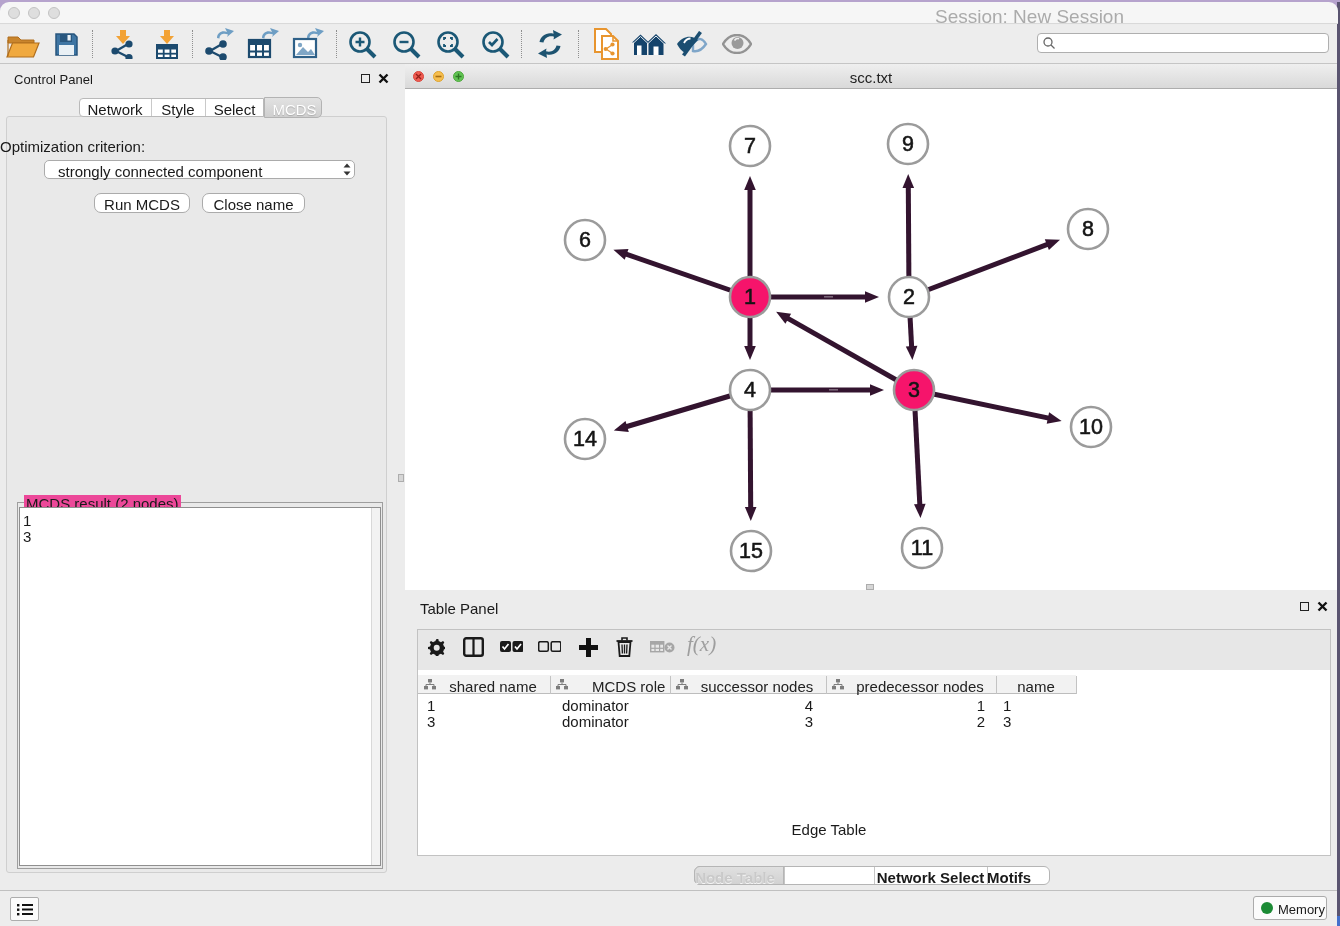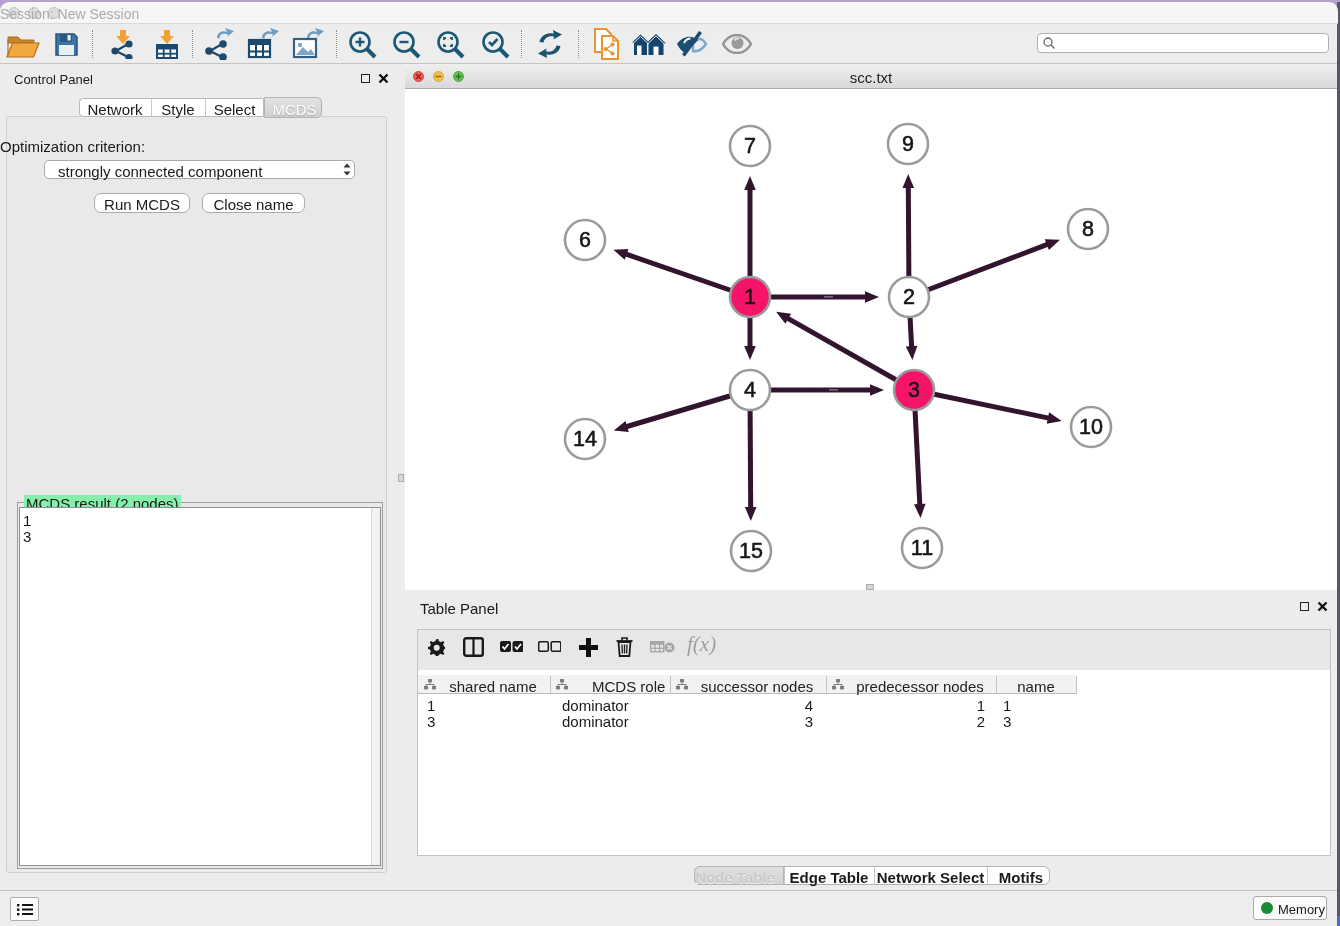--- a/index.html
+++ b/index.html
@@ -11,21 +11,21 @@
 
 <div class="abs" style="left:0;top:0;width:1340px;height:12px;background:#B6A3CD"></div>
 <div class="abs" style="left:1337px;top:2px;width:3px;height:924px;background:#5A5470"></div>
 <div class="abs" style="left:0;top:918px;width:8px;height:8px;background:#4470CC"></div>
 <div class="abs" style="left:1330px;top:916px;width:10px;height:10px;background:#4470CC"></div>
 
 <div class="abs" style="left:0;top:2px;width:1338px;height:22px;background:#F6F6F6;border-radius:9px 9px 0 0;border-bottom:1px solid #D9D9D9"></div>
 <div class="abs" style="left:8px;top:7px;width:12px;height:12px;border-radius:50%;background:#DEDEDE;border:1px solid #C3C3C3"></div>
 <div class="abs" style="left:28px;top:7px;width:12px;height:12px;border-radius:50%;background:#DEDEDE;border:1px solid #C3C3C3"></div>
 <div class="abs" style="left:48px;top:7px;width:12px;height:12px;border-radius:50%;background:#DEDEDE;border:1px solid #C3C3C3"></div>
-<div class="txt" style="left:0;top:6px;width:1124px;text-align:left;color:#ABABAB;font-size:14px">Session: New Session</div>
+<div class="txt" style="left:0;top:6px;width:1124px;text-align:right;color:#ABABAB;font-size:19px">Session: New Session</div>
 
 <div class="abs" style="left:0;top:25px;width:1337px;height:39px;background:#EDEDED;border-bottom:1px solid #C5C5C5"></div>
 <svg class="abs" style="left:6px;top:31px" width="34" height="27" viewBox="0 0 34 27">
 <path d="M2 6 L12 6 L15 9 L28 9 L28 12 L2 12 Z" fill="#C9852D" stroke="#B06E1E"></path>
 <path d="M6.5 12 L33 12 L27.5 26 L1 26 Z" fill="#F0A93F" stroke="#B06E1E" stroke-width="1.2"></path>
 <path d="M2 25 L2 9" stroke="#B06E1E" stroke-width="1.2"></path>
 </svg>
 <svg class="abs" style="left:54px;top:32px" width="25" height="25" viewBox="0 0 25 25">
 <path d="M2 2 L20 2 L23 5 L23 23 L2 23 Z" fill="#3E75A3" stroke="#28567E" stroke-width="1.5"></path>
 <rect x="6" y="2" width="12" height="8" fill="#28567E"></rect>
@@ -167,21 +167,21 @@
 <div class="txt" style="left:58px;top:163px">strongly connected component</div>
 <svg class="abs" style="left:341px;top:162px" width="12" height="15" viewBox="0 0 12 15">
     <path d="M2.5 5.5 L6 1.5 L9.5 5.5 Z M2.5 9.5 L6 13.5 L9.5 9.5 Z" fill="#333"></path>
   </svg>
 <div class="abs" style="left:94px;top:193px;width:96px;height:20px;background:#FFF;border:1px solid #ABABAB;border-radius:7px"></div>
 <div class="txt" style="left:94px;top:196px;width:96px;text-align:center">Run MCDS</div>
 <div class="abs" style="left:202px;top:193px;width:103px;height:20px;background:#FFF;border:1px solid #ABABAB;border-radius:7px"></div>
 <div class="txt" style="left:202px;top:196px;width:103px;text-align:center">Close name</div>
 
 <div class="abs" style="left:17px;top:502px;width:366px;height:367px;border:1px solid #9E9E9E"></div>
-<div class="txt" style="left:24px;top:495px;background:#86efac;padding:0 2px">MCDS result (2 nodes)</div>
+<div class="txt" style="left:24px;top:495px;background:#ec4899;padding:0 2px">MCDS result (2 nodes)</div>
 <div class="abs" style="left:19px;top:507px;width:362px;height:359px;background:#FFF;border:1px solid #8F8F8F"></div>
 <div class="abs" style="left:371px;top:508px;width:9px;height:357px;background:#F2F2F2;border-left:1px solid #D8D8D8"></div>
 <div class="txt" style="left:23px;top:512px">1</div>
 <div class="txt" style="left:23px;top:528px">3</div>
 
 <div class="abs" style="left:405px;top:64px;width:932px;height:25px;background:linear-gradient(#EFEFEF,#D9D9D9);border-bottom:1px solid #ADADAD"></div>
 <div class="abs" style="left:413px;top:71px;width:11px;height:11px;border-radius:50%;background:#F05C52;border:1px solid #D8453C"></div>
 <div class="abs" style="left:433px;top:71px;width:11px;height:11px;border-radius:50%;background:#F6BE4F;border:1px solid #DFA42C"></div>
 <div class="abs" style="left:453px;top:71px;width:11px;height:11px;border-radius:50%;background:#61C454;border:1px solid #4DA73C"></div>
 <svg class="abs" style="left:415px;top:73px" width="7" height="7" viewBox="0 0 7 7">
@@ -369,23 +369,23 @@
 <div class="txt" style="left:670px;top:713px;width:143px;text-align:right">3</div>
 <div class="txt" style="left:826px;top:713px;width:159px;text-align:right">2</div>
 <div class="txt" style="left:1003px;top:713px">3</div>
 
 <div class="abs" style="left:694px;top:866px;width:356px;height:19px;background:#FFF;border:1px solid #B5B5B5;border-radius:6px"></div>
 <div class="abs" style="left:694px;top:866px;width:90px;height:19px;background:linear-gradient(#E0E0E0,#D2D2D2);border:1px solid #B5B5B5;border-radius:6px 0 0 6px"></div>
 <div class="abs" style="left:784px;top:867px;width:1px;height:17px;background:#C6C6C6"></div>
 <div class="abs" style="left:874px;top:867px;width:1px;height:17px;background:#C6C6C6"></div>
 <div class="abs" style="left:987px;top:867px;width:1px;height:17px;background:#C6C6C6"></div>
 <div class="txt" style="left:694px;top:869px;width:82px;text-align:center;color:#C9C9C9;font-weight:bold;text-shadow:0 1px 0 #f5f5f5">Node Table</div>
-<div class="txt" style="left:784px;top:869px;width:90px;text-align:center;font-weight:bold">Edge Table</div>
+<div class="txt" style="left:784px;top:821px;width:90px;text-align:center;font-weight:normal">Edge Table</div>
 <div class="txt" style="left:874px;top:869px;width:113px;text-align:center;font-weight:bold">Network Select</div>
-<div class="txt" style="left:987px;top:869px;width:56px;text-align:right;font-weight:bold">Motifs</div>
+<div class="txt" style="left:987px;top:869px;width:56px;text-align:left;font-weight:bold">Motifs</div>
 
 <div class="abs" style="left:0;top:890px;width:1337px;height:36px;background:#EDEDED;border-top:1px solid #C0C0C0"></div>
 <div class="abs" style="left:10px;top:897px;width:29px;height:24px;background:#FBFBFB;border:1px solid #ADADAD;border-radius:2px"></div>
 <svg class="abs" style="left:17px;top:903px" width="16" height="13" viewBox="0 0 16 13">
     <g stroke="#111" stroke-width="2">
       <line x1="5" y1="2" x2="16" y2="2"></line>
       <line x1="5" y1="6.5" x2="16" y2="6.5"></line>
       <line x1="5" y1="11" x2="16" y2="11"></line>
     </g>
     <g fill="#111">

